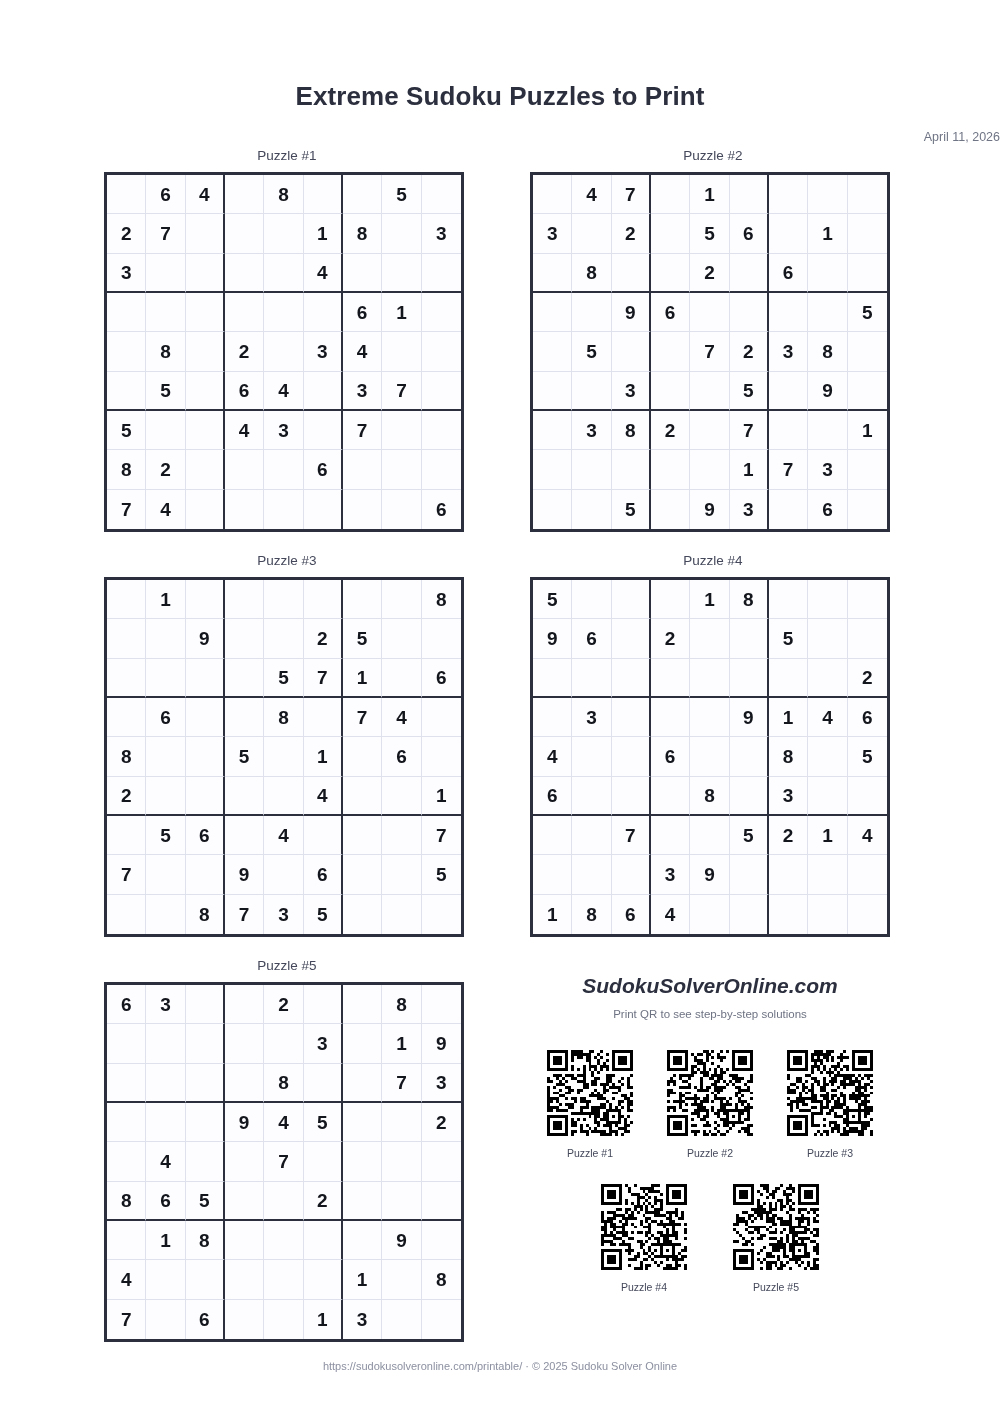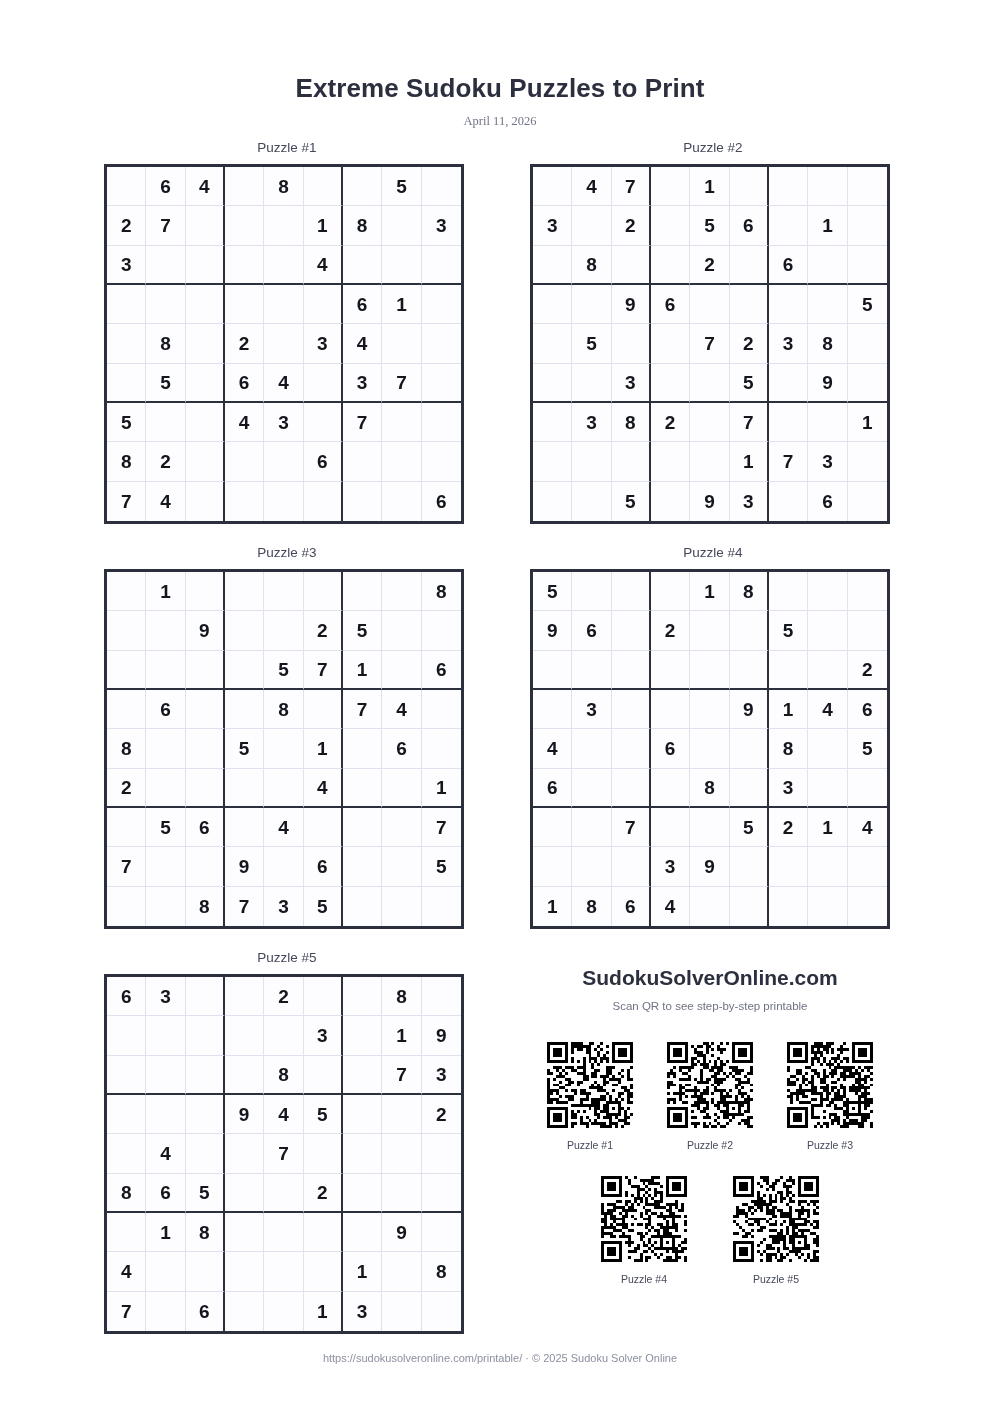--- a/index.html
+++ b/index.html
@@ -25,32 +25,31 @@
     position: relative;
   }
 
   
   .doc-title {
     text-align: center;
     font-size: 26px;
     font-weight: bold;
     letter-spacing: 0.1px;
     color: #2b2f3e;
-    margin: 0;
+    margin: 8px;
     padding-top: 74px;
     line-height: 1.1;
   }
   .doc-date {
-    text-align: center;
+    text-align: right;
     font-size: 12.5px;
     color: #707585;
     margin: 0;
     padding-top: 12px;
     line-height: 1.1;
-    font-family: Liberation Serif, serif;
   }
 
   
   .puzzles {
     position: absolute;
     left: 0;
     top: 0;
     width: 1000px;
     height: 1415px;
   }
@@ -110,20 +109,21 @@
     top: 966px;
     width: 420px;
     text-align: center;
   }
   .promo-brand {
     font-size: 21px;
     font-weight: bold;
     color: #2b2f3e;
     line-height: 1.1;
     margin: 0;
+    font-style: italic;
   }
   .promo-sub {
     font-size: 11.5px;
     color: #6e7383;
     margin: 11px 0 0 0;
     line-height: 1.1;
   }
 
   .qr-row {
     display: flex;
@@ -605,21 +605,21 @@
           <div class="cell r8 c6">3</div>
           <div class="cell r8 c7"></div>
           <div class="cell r8 c8"></div>
         </div>
     </div>
 
   </div>
 
   <div class="promo">
     <div class="promo-brand">SudokuSolverOnline.com</div>
-    <div class="promo-sub">Scan QR to see step-by-step printable</div>
+    <div class="promo-sub">Print QR to see step-by-step solutions</div>
 
     <div class="qr-row first">
         <div class="qr-item">
           <div>
             <svg class="qr-code" width="92" height="92" viewBox="0 0 31 31" shape-rendering="crispEdges" xmlns="http://www.w3.org/2000/svg">
               <rect width="31" height="31" fill="#ffffff"></rect>
               <g fill="#000000">
                 <rect x="1" y="1" width="7" height="1"></rect>
                 <rect x="9" y="1" width="4" height="1"></rect>
                 <rect x="15" y="1" width="2" height="1"></rect>

